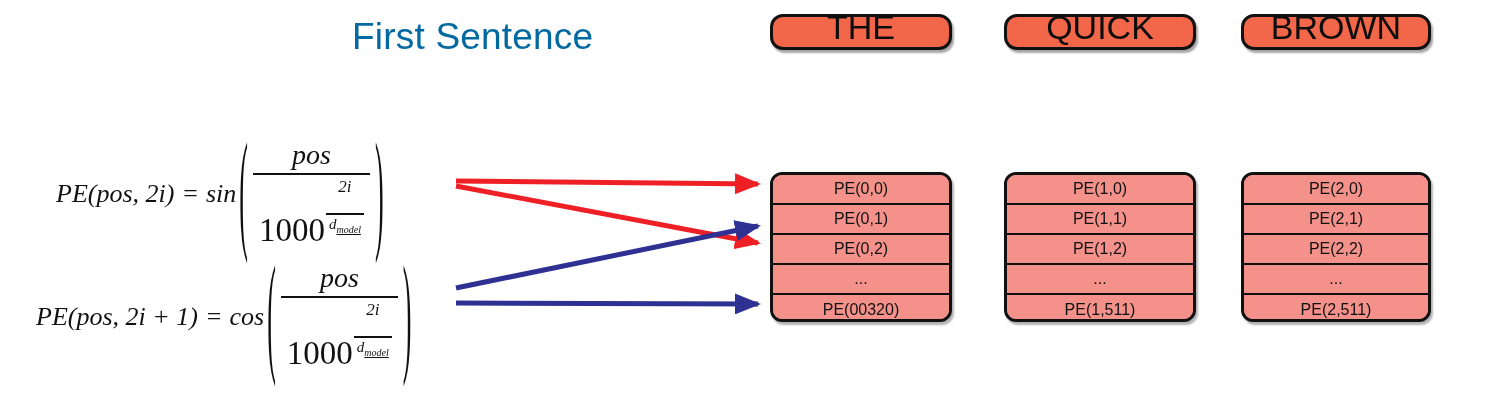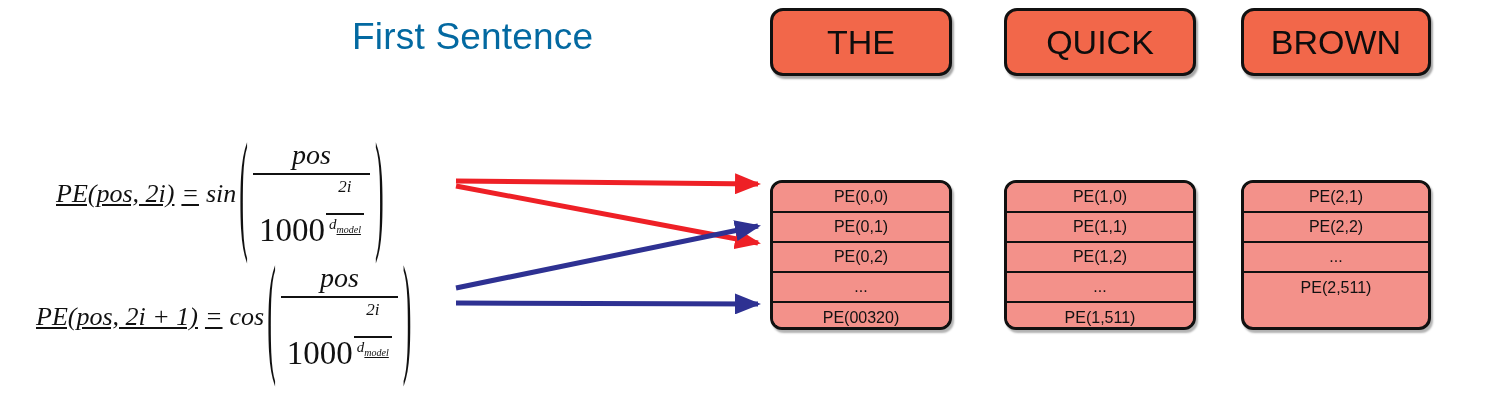--- a/index.html
+++ b/index.html
@@ -23,28 +23,28 @@
     top: 16px;
     font-size: 37px;
     color: #0369a1;
     letter-spacing: 0.2px;
     white-space: nowrap;
   }
 
   
   .word-box {
     position: absolute;
-    top: 8px;
-    height: 68px;
+    top: 14px;
+    height: 36px;
     background: #f2674a;
     border: 3px solid #111111;
     border-radius: 13px;
     box-sizing: border-box;
     display: flex;
-    align-items: center;
+    align-items: flex-end;
     justify-content: center;
     font-size: 34px;
     color: #0d0d0d;
     box-shadow: 2px 3px 2px rgba(0,0,0,0.35);
   }
   #word-0 { left: 770px;  width: 182px; }
   #word-1 { left: 1004px; width: 192px; }
   #word-2 { left: 1241px; width: 190px; }
 
   
@@ -53,21 +53,21 @@
     font-family: "Liberation Serif", serif;
     font-style: italic;
     color: #111111;
     display: flex;
     align-items: center;
     white-space: nowrap;
   }
   #formula-sin { left: 56px; top: 139px; }
   #formula-cos { left: 36px; top: 262px; }
 
-  .f-lhs { font-size: 26px; margin-right: 7px; text-decoration: underline; }
+  .f-lhs { font-size: 26px; margin-right: 7px; }
   .f-fn  { font-size: 26px; }
 
   .paren {
     font-size: 26px;
     font-family: "Liberation Serif", serif;
     display: inline-block;
     transform: scaleY(5.1);
     transform-origin: center;
     font-style: normal;
     margin: 0 3px;
@@ -104,21 +104,21 @@
     margin-left: 1px;
   }
   .exp-frac .e-num { font-size: 17px; padding: 0 4px 16px 4px; }
   .exp-frac .e-bar { width: 100%; height: 1.5px; background: #111111; }
   .exp-frac .e-den { font-size: 15px; padding: 1px 3px 0 3px; }
   .sub { font-size: 10px; vertical-align: sub; text-decoration: underline; }
 
   
   .pe-stack {
     position: absolute;
-    top: 180px;
+    top: 172px;
     height: 150px;
     border: 3px solid #111111;
     border-radius: 12px;
     box-sizing: border-box;
     background: #f3918a;
     overflow: hidden;
     box-shadow: 2px 3px 2px rgba(0,0,0,0.3);
   }
   #pe-stack-0 { left: 770px;  width: 182px; }
   #pe-stack-1 { left: 1004px; width: 192px; }
@@ -213,20 +213,21 @@
 
   <div class="pe-stack" id="pe-stack-1">
     <div class="pe-cell">PE(1,0)</div>
     <div class="pe-cell">PE(1,1)</div>
     <div class="pe-cell">PE(1,2)</div>
     <div class="pe-cell">...</div>
     <div class="pe-cell">PE(1,511)</div>
   </div>
 
   <div class="pe-stack" id="pe-stack-2">
+    <div class="pe-cell">PE(2,0)</div>
     <div class="pe-cell">PE(2,1)</div>
     <div class="pe-cell">PE(2,2)</div>
     <div class="pe-cell">...</div>
     <div class="pe-cell">PE(2,511)</div>
   </div>
 
   <svg id="arrow-layer" viewBox="0 0 1503 401" width="1503" height="401">
     <defs>
       <marker id="head-red" markerWidth="5.2" markerHeight="4.2" refX="4.6" refY="2.1" orient="auto">
         <path d="M0,0 L5.2,2.1 L0,4.2 z" fill="#ee2026"></path>

